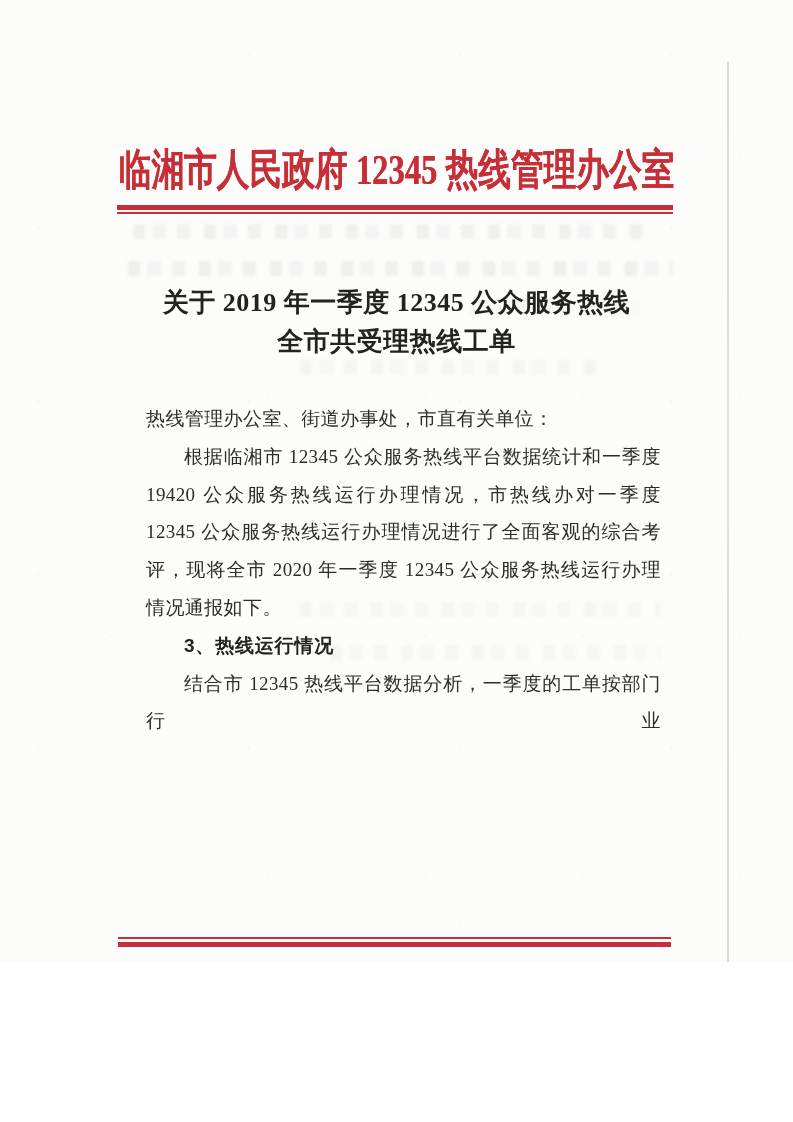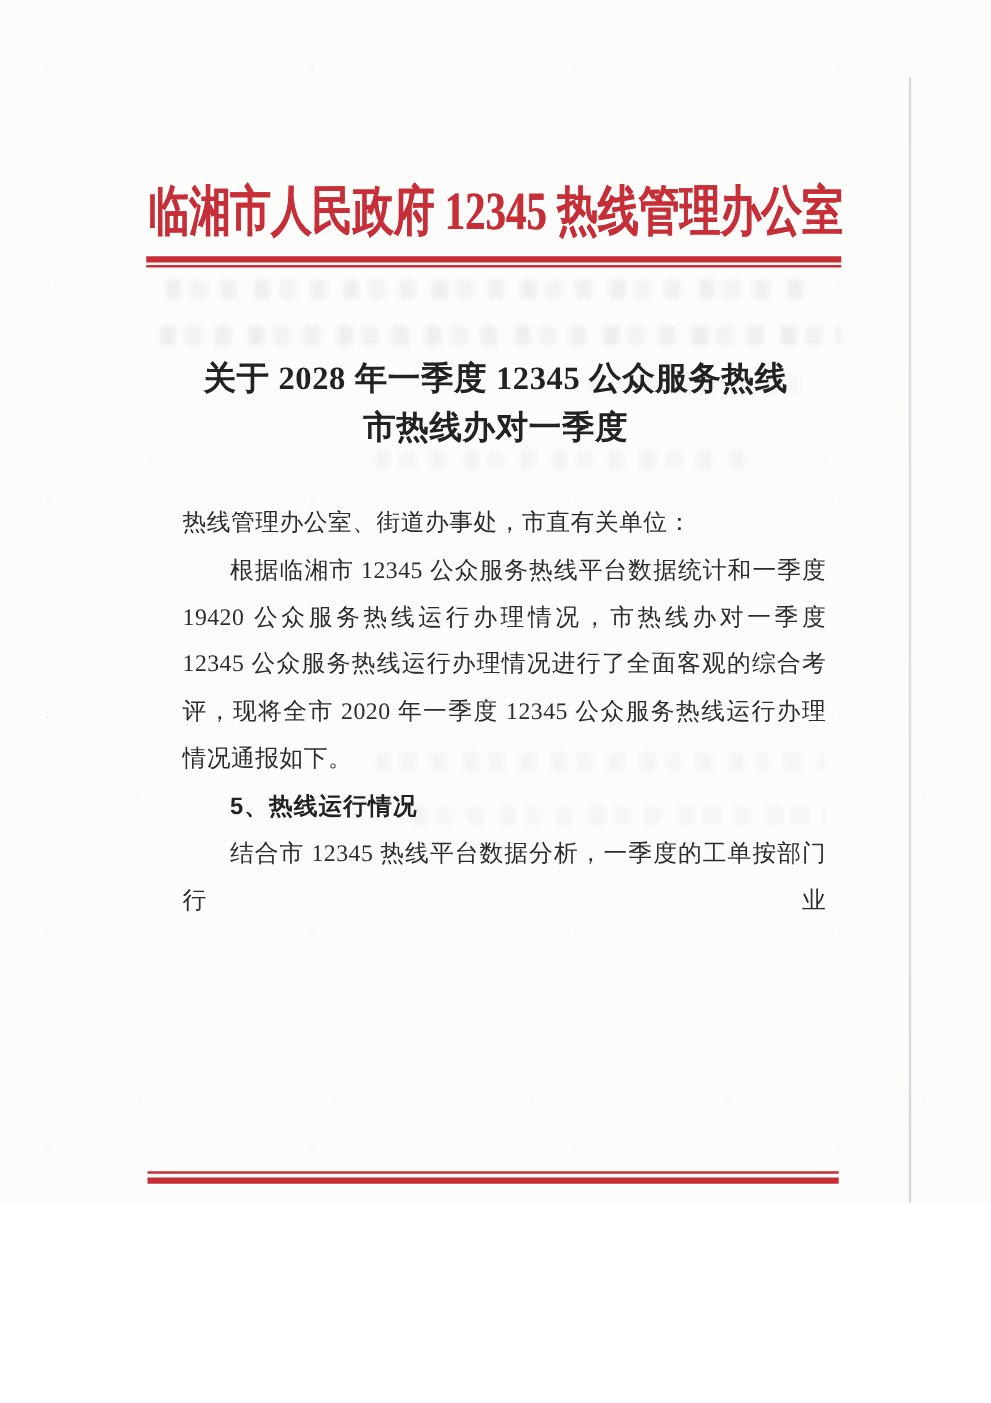--- a/index.html
+++ b/index.html
@@ -135,31 +135,31 @@
   </div>
 
   <div class="bleed b1"></div>
   <div class="bleed b2"></div>
   <div class="bleed b6"></div>
   <div class="bleed b3"></div>
   <div class="bleed b4"></div>
   <div class="bleed b5"></div>
 
   <div class="doc-title">
-    <div>关于 2028 年一季度 12345 公众服务热线</div>
-    <div>市热线办对一季度</div>
+    <div>关于 2019 年一季度 12345 公众服务热线</div>
+    <div>全市共受理热线工单</div>
   </div>
 
   <div class="doc-body">
     <p class="salutation">热线管理办公室、街道办事处，市直有关单位：</p>
 
     <p class="para">根据临湘市 12345 公众服务热线平台数据统计和一季度 19420 公众服务热线运行办理情况，市热线办对一季度 12345 公众服务热线运行办理情况进行了全面客观的综合考评，现将全市 2020 年一季度 12345 公众服务热线运行办理情况通报如下。</p>
 
 
-    <p class="heading">5、热线运行情况</p>
+    <p class="heading">3、热线运行情况</p>
 
 
     <p class="para stretch-last">结合市 12345 热线平台数据分析，一季度的工单按部门行业</p>
   </div>
 
   <div class="rule-bottom">
     <div class="bar-thin"></div>
     <div class="bar-thick"></div>
   </div>
 

